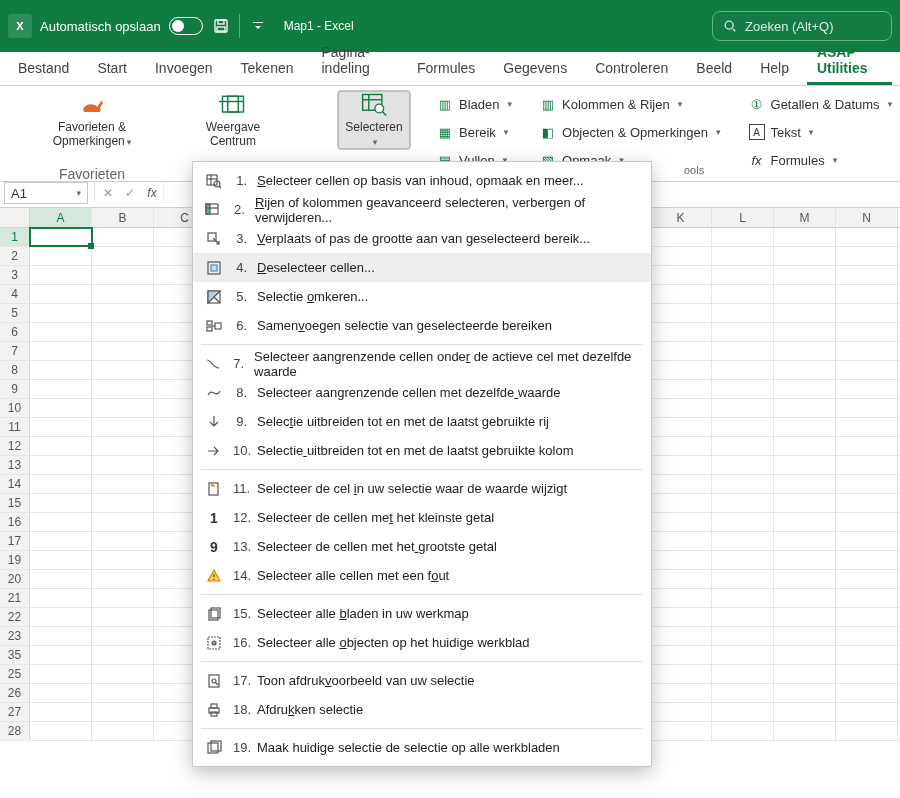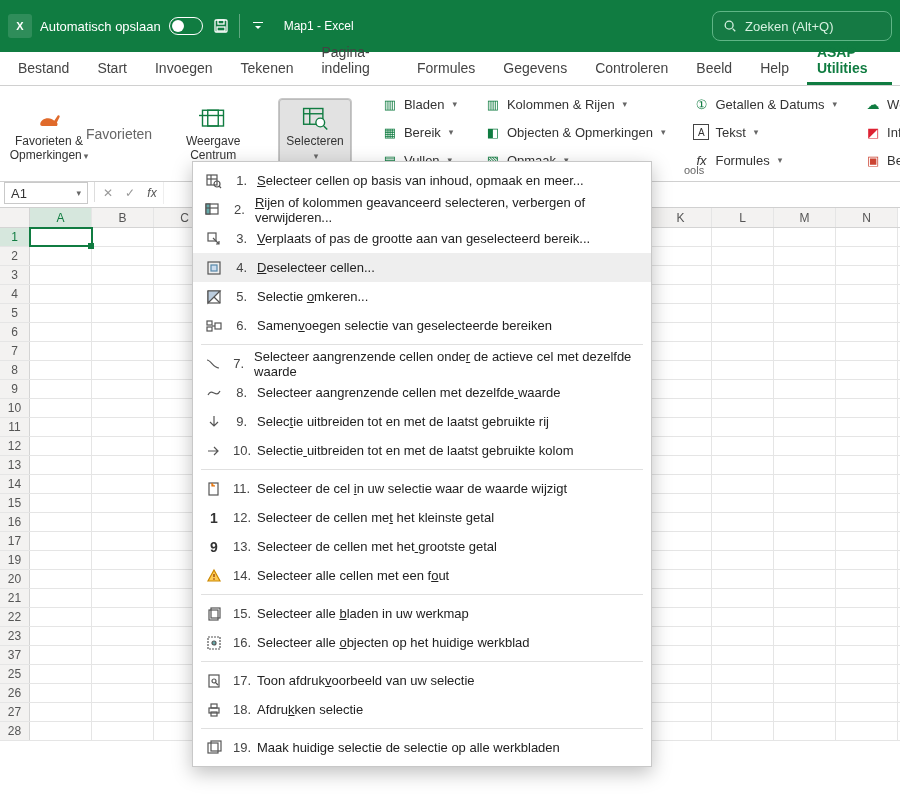--- a/index.html
+++ b/index.html
@@ -16,21 +16,21 @@
   .title-text { margin-left:8px; font-size:12px; color:#fff; }
   .search { margin-left:auto; height:30px; min-width:180px; border:1px solid #5fb586; border-radius:8px; display:flex; align-items:center; padding:0 10px; gap:8px; color:#d6f0e0; background:#157a44; font-size:13px; }
 
   
   .tabs { height:34px; background:#fff; display:flex; align-items:flex-end; padding:0 8px; gap:8px; border-bottom:1px solid #d0d0d0; font-size:14px; color:#444; }
   .tab { padding:6px 10px; border-bottom:3px solid transparent; cursor:default; }
   .tab.active { border-bottom:3px solid #107c41; color:#107c41; font-weight:600; }
 
   
   .ribbon { height:96px; background:#fff; border-bottom:1px solid #d0d0d0; display:flex; align-items:flex-start; padding:4px 6px 0 6px; gap:4px; position:relative; }
-  .group { display:flex; align-items:center; gap:0; padding:0 6px; height:88px; justify-content:space-between;}
+  .group { display:flex; flex-direction:column; align-items:center; gap:14px; padding:0 6px; height:88px; justify-content:space-between;margin-left:43px;}
   .big-btn { display:flex; flex-direction:column; align-items:center; justify-content:center; width:74px; height:72px; border:1px solid transparent; border-radius:4px; }
   .big-btn.sel { background:#d3d3d3aa; border-color:#c8c8c8; box-shadow: inset 0 0 0 1px #bbb; }
   .big-btn svg, .big-btn .shape { width:28px; height:28px; margin-bottom:2px; }
   .big-btn .lbl { font-size:12px; text-align:center; line-height:1.15; }
   .caret { font-size:9px; color:#666; margin-left:2px; }
   .grp-label { font-size:14px; color:#666; margin-top:2px; padding-bottom:2px;}
   .cmd-col { display:flex; flex-direction:column; gap:4px; padding:2px 4px 0;}
   .cmd { display:flex; align-items:center; gap:6px; font-size:13px; height:24px; padding:0 4px; color:#333; white-space:nowrap; }
   .cmd .ic { width:16px; height:16px; display:flex; align-items:center; justify-content:center; color:#107c41; }
   .gsep { width:1px; height:80px; background:#e1e1e1; margin:2px 2px 0;}
@@ -632,21 +632,21 @@
         <div class="cell"></div>
         <div class="cell"></div>
         <div class="cell"></div>
         <div class="cell"></div>
         <div class="cell"></div>
         <div class="cell"></div>
         <div class="cell"></div>
         <div class="cell"></div>
       </div>
       <div class="row">
-        <div class="rh">37</div>
+        <div class="rh">35</div>
         <div class="cell"></div>
         <div class="cell"></div>
         <div class="cell"></div>
         <div class="cell"></div>
         <div class="cell"></div>
         <div class="cell"></div>
         <div class="cell"></div>
         <div class="cell"></div>
         <div class="cell"></div>
         <div class="cell"></div>

